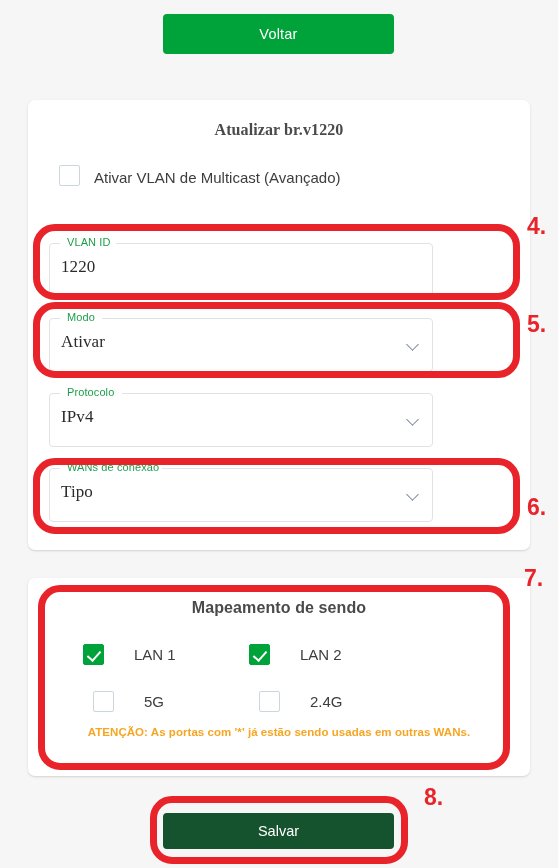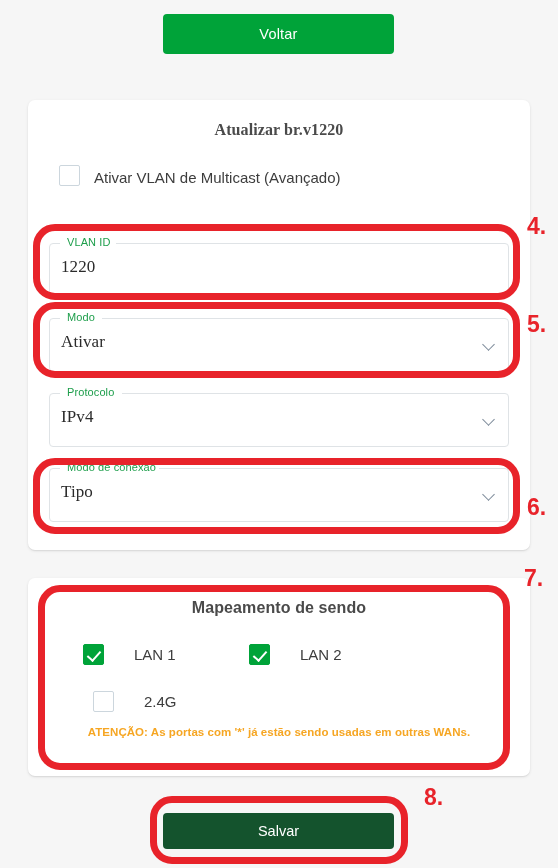--- a/index.html
+++ b/index.html
@@ -77,21 +77,21 @@
     margin-left: 14px;
     font-size: 15px;
     color: #3d3d3d;
     white-space: nowrap;
   }
 
   
   .field {
     position: absolute;
     left: 21px;
-    width: 460px;
+    width: 384px;
     height: 54px;
   }
   .field-outline {
     position: absolute;
     inset: 0;
     border: 1px solid #dfe3e6;
     border-radius: 4px;
     pointer-events: none;
   }
   
@@ -235,21 +235,21 @@
       <div class="field-outline"></div>
       <div class="field-notch" style="width:62px"></div>
       <div class="field-label">Protocolo</div>
       <div class="field-value">IPv4</div>
       <span class="chevron"></span>
     </div>
 
     <div class="field" id="field-tipo">
       <div class="field-outline"></div>
       <div class="field-notch" style="width:94px"></div>
-      <div class="field-label">Modo de conexão</div>
+      <div class="field-label">WANs de conexão</div>
       <div class="field-value">Tipo</div>
       <span class="chevron"></span>
     </div>
 
   </div>
 
   <div class="card" id="card-ports">
 
     <div class="card-title">Mapeamento de sendo</div>
 
@@ -262,20 +262,24 @@
         </div>
         <div class="port-item">
           <span class="chk-box checked"></span>
           <span class="port-label">LAN 2</span>
         </div>
       </div>
 
       <div class="ports-row">
         <div class="port-item indent">
           <span class="chk-box"></span>
+          <span class="port-label">5G</span>
+        </div>
+        <div class="port-item indent">
+          <span class="chk-box"></span>
           <span class="port-label">2.4G</span>
         </div>
       </div>
 
     </div>
 
     <div class="ports-warning">ATENÇÃO: As portas com '*' já estão sendo usadas em outras WANs.</div>
 
   </div>
 

